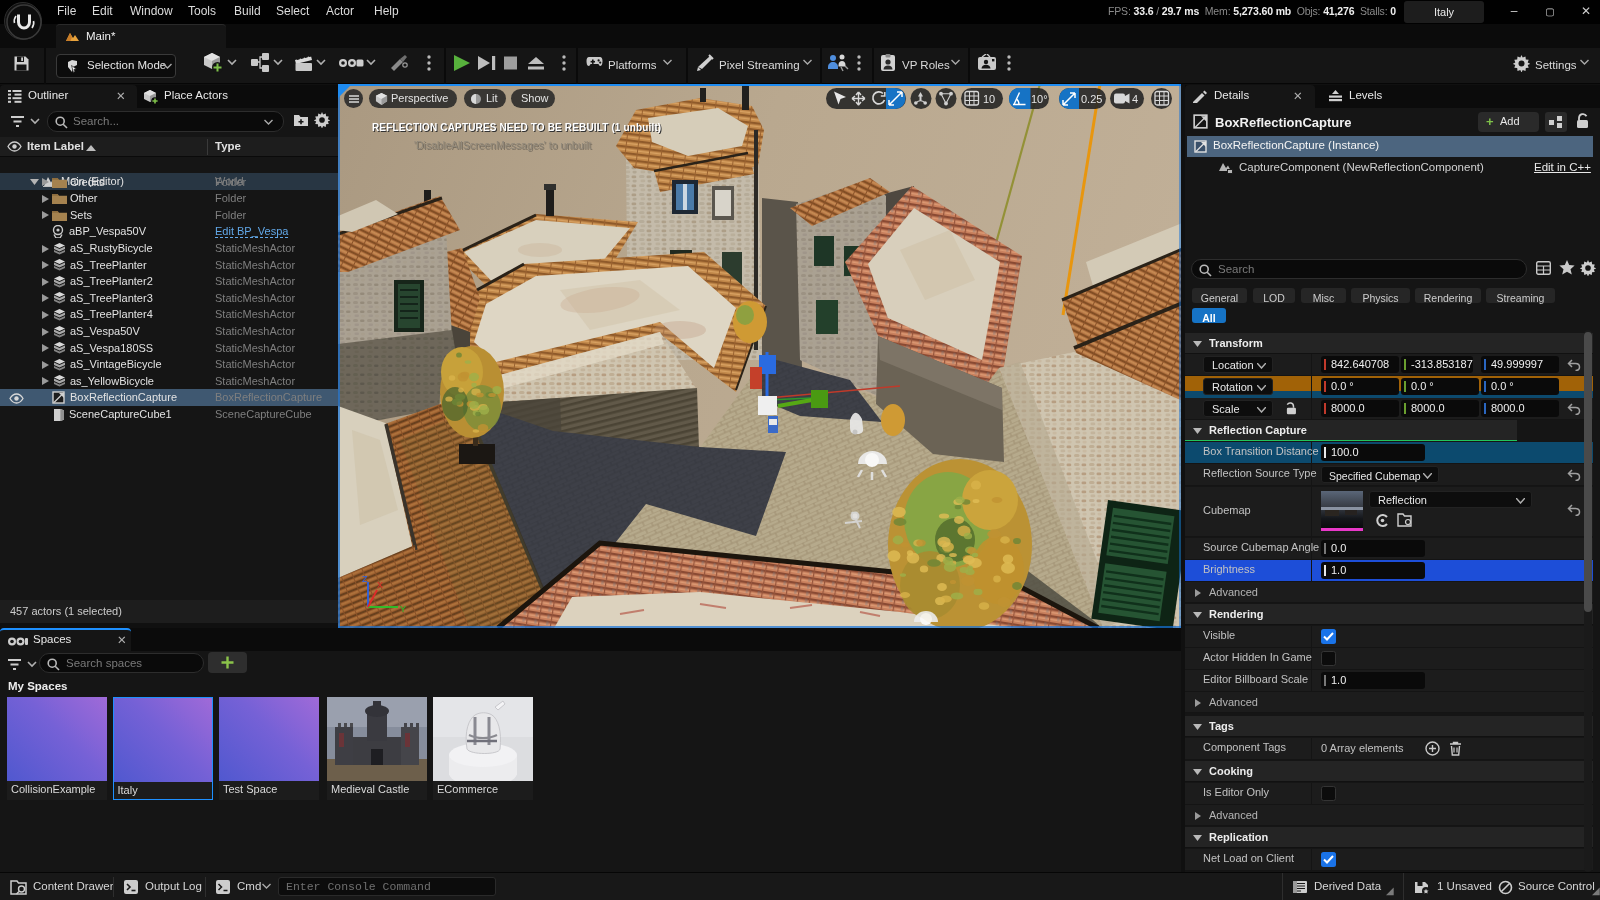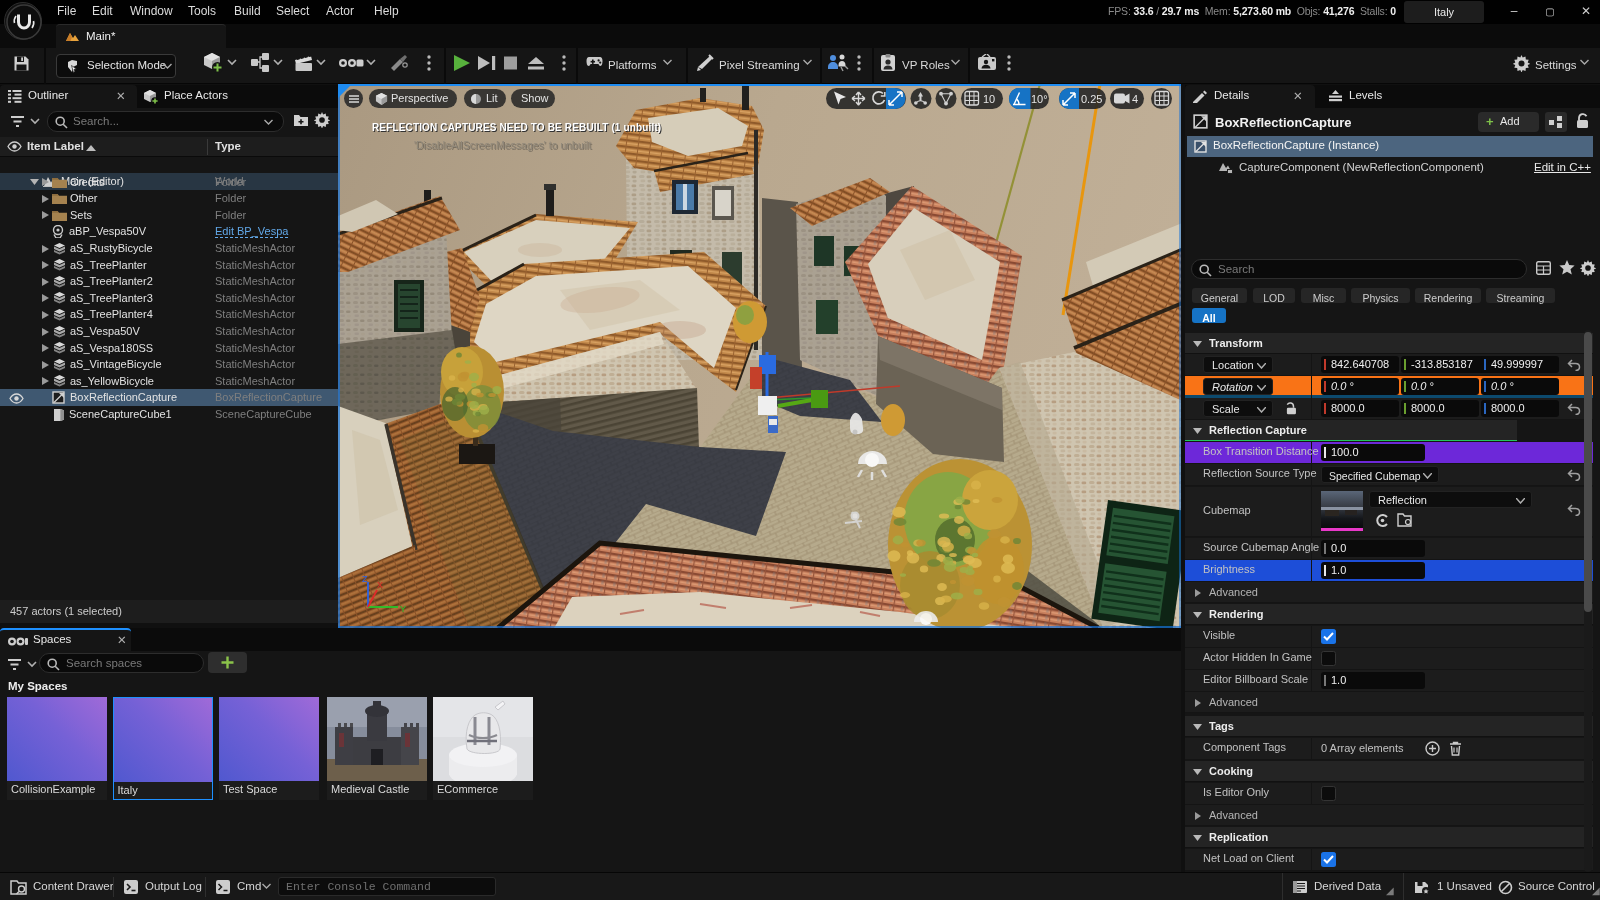--- a/index.html
+++ b/index.html
@@ -1016,33 +1016,33 @@
         <div class="abs" style="left:18px; top:2px; width:70px; height:17px; background:#0d0d0d; border:1px solid #222; border-radius:3px;">
           <span class="abs" style="left:8px; top:2px; color:#e8e8e8; font-size:11px;">Location</span>
           <svg class="abs" style="right:6px; top:6px;" width="9" height="6" viewBox="0 0 9 6">
             <path d="M0 0 l4.5 5 L9 0" fill="none" stroke="#b0b0b0" stroke-width="1.5"></path>
           </svg>
         </div>
         <div class="abs" style="left:136px; top:2px; width:78px; height:17px; background:#0a0a0a; border-radius:3px;padding-left:45px;">
           <div class="abs" style="left:3px; top:3px; width:2px; height:11px; background:#c0392b;"></div>
           <span class="abs" style="left:10px; top:2px; color:#f0f0f0; font-size:11px;">842.640708</span>
         </div>
-        <div class="abs" style="left:216px; top:2px; width:84px; height:17px; background:#0a0a0a; border-radius:3px;">
+        <div class="abs" style="left:216px; top:2px; width:72px; height:17px; background:#0a0a0a; border-radius:3px;">
           <div class="abs" style="left:3px; top:3px; width:2px; height:11px; background:#6a9f2f;"></div>
           <span class="abs" style="left:10px; top:2px; color:#f0f0f0; font-size:11px;">-313.853187</span>
         </div>
         <div class="abs" style="left:296px; top:2px; width:78px; height:17px; background:#0a0a0a; border-radius:3px;">
           <div class="abs" style="left:3px; top:3px; width:2px; height:11px; background:#2a66c0;"></div>
           <span class="abs" style="left:10px; top:2px; color:#f0f0f0; font-size:11px;">49.999997</span>
         </div>
         <svg class="abs" style="left:382px; top:5px;" width="14" height="12" viewBox="0 0 14 12">
           <path d="M5 1 L1.5 4.5 L5 8 M1.5 4.5 h7 c2.8 0 4 1.8 4 3.5 s-1.2 3.5 -4 3.5" fill="none" stroke="#9f9f9f" stroke-width="1.5"></path>
         </svg>
       </div>
-    <div class="abs" style="left:0; top:291px; width:408px; height:22px; background:#f97316; border-bottom:3px solid #0c4a6e;font-style:italic;">
+    <div class="abs" style="left:0; top:291px; width:408px; height:22px; background:#a16207; border-bottom:7px solid #0c4a6e;">
         <div class="abs" style="left:126px; top:0; width:1px; height:22px; background:#141414;"></div>
         <span class="abs" style="left:18px; top:3px; color:#c2c2c2; font-size:11px;"></span>
         <div class="abs" style="left:18px; top:2px; width:70px; height:17px; background:#0d0d0d; border:1px solid #222; border-radius:3px;">
           <span class="abs" style="left:8px; top:2px; color:#e8e8e8; font-size:11px;">Rotation</span>
           <svg class="abs" style="right:6px; top:6px;" width="9" height="6" viewBox="0 0 9 6">
             <path d="M0 0 l4.5 5 L9 0" fill="none" stroke="#b0b0b0" stroke-width="1.5"></path>
           </svg>
         </div>
         <div class="abs" style="left:136px; top:2px; width:78px; height:17px; background:#0a0a0a; border-radius:3px;">
           <div class="abs" style="left:3px; top:3px; width:2px; height:11px; background:#c0392b;"></div>
@@ -1085,21 +1085,21 @@
         <svg class="abs" style="left:382px; top:5px;" width="14" height="12" viewBox="0 0 14 12">
           <path d="M5 1 L1.5 4.5 L5 8 M1.5 4.5 h7 c2.8 0 4 1.8 4 3.5 s-1.2 3.5 -4 3.5" fill="none" stroke="#9f9f9f" stroke-width="1.5"></path>
         </svg>
       </div>
     <div class="abs" style="left:0; top:335px; width:332px; height:21px; background:#242424; border-bottom:1px solid #22c55e;">
         <svg class="abs" style="left:8px; top:8px;" width="9" height="6" viewBox="0 0 9 6">
           <path d="M0 0 h9 L4.5 6 Z" fill="#b9b9b9"></path>
         </svg>
         <span class="abs" style="left:24px; top:4px; font-weight:bold; color:#ededed; font-size:11px;">Reflection Capture</span>
       </div>
-    <div class="abs" style="left:0; top:357px; width:408px; height:22px; background:#6d28d9; border-bottom:1px solid #141414;">
+    <div class="abs" style="left:0; top:357px; width:408px; height:22px; background:#0c4a6e; border-bottom:1px solid #141414;">
         <div class="abs" style="left:126px; top:0; width:1px; height:22px; background:#141414;"></div>
         <span class="abs" style="left:18px; top:3px; color:#c2c2c2; font-size:11px;">Box Transition Distance</span>
         <div class="abs" style="left:136px; top:2px; width:104px; height:17px; background:#0a0a0a; border-radius:3px;">
           <div class="abs" style="left:3px; top:3px; width:2px; height:11px; background:#e8e8e8;"></div>
           <span class="abs" style="left:10px; top:2px; color:#f0f0f0; font-size:11px;">100.0</span>
         </div>
       </div>
     <div class="abs" style="left:0; top:379px; width:408px; height:22px; background:#1c1c1c; border-bottom:1px solid #141414;">
         <div class="abs" style="left:126px; top:0; width:1px; height:22px; background:#141414;"></div>
         <span class="abs" style="left:18px; top:3px; color:#c2c2c2; font-size:11px;">Reflection Source Type</span>

